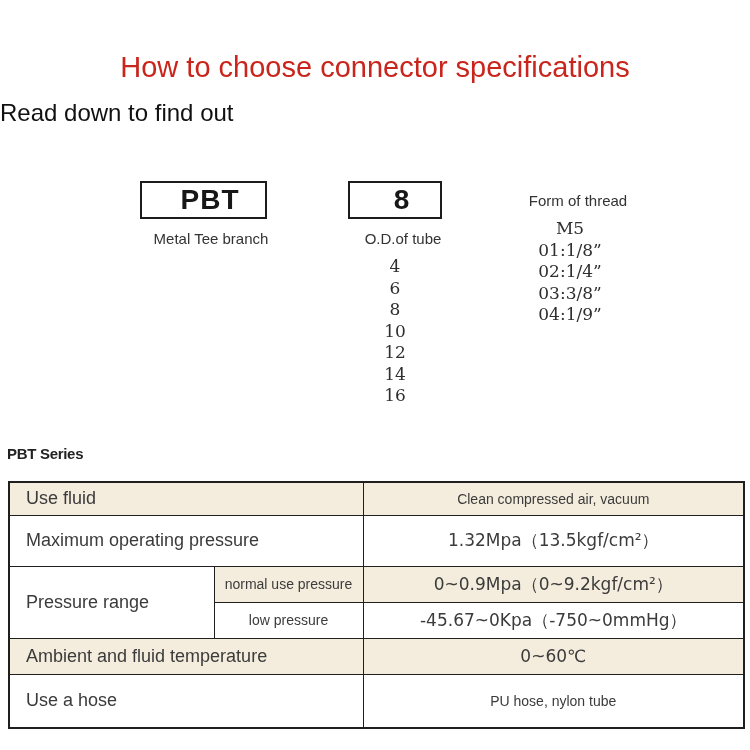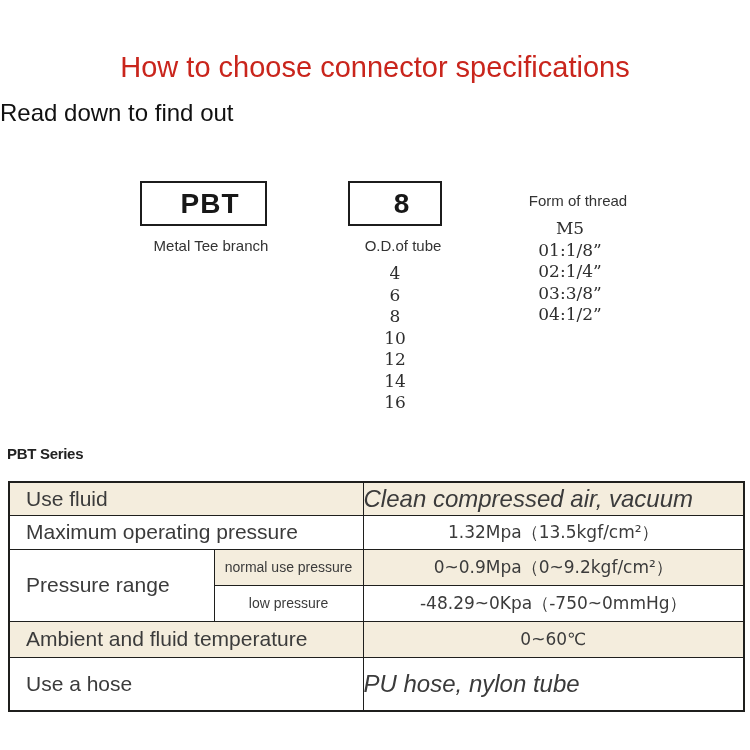--- a/index.html
+++ b/index.html
@@ -29,21 +29,21 @@
     color:#111111;
   }
   .segment{
     position:absolute;top:181px;width:200px;
     display:flex;flex-direction:column;align-items:center;
   }
   .seg-1{left:103px;}
   .seg-2{left:295px;}
   .seg-3{left:470px;}
   .code-box{
-    height:45px;
+    height:38px;
     border:2px solid #1c1c1c;
     background:#ffffff;
     display:flex;align-items:center;justify-content:center;
     font-weight:bold;font-size:28px;letter-spacing:1px;
     color:#171717;
     padding-left:14px;
   }
   .code-box.wide{width:127px;}
   .code-box.narrow{width:94px;}
   .seg-label{
@@ -77,40 +77,39 @@
     border:2px solid var(--border);
   }
   .spec-table td{
     border:1.5px solid var(--border);
     color:var(--ink);
     background:#ffffff;
     vertical-align:middle;
   }
   .spec-table td.beige{background:var(--beige);}
   td.lbl{
-    font-size:21px;
+    font-size:18px;
     padding-left:16px;
     text-align:left;
   }
   td.sub{
     font-size:14px;
     text-align:center;
   }
   td.val-lg{
-    font-size:24px;
-    text-align:left;
-    font-style:italic;
+    font-size:14px;
+    text-align:center;
   }
   td.val-num{
     font-family:"DejaVu Sans", sans-serif;
     font-size:17px;
     text-align:center;
   }
   tr.r1{height:33px;}
-  tr.r2{height:34px;}
+  tr.r2{height:51px;}
   tr.r3a{height:36px;}
   tr.r3b{height:36px;}
   tr.r4{height:36px;}
   tr.r5{height:54px;}
 </style>
 </head>
 <body>
 
 <div class="page-title">How to choose connector specifications</div>
 <div class="page-subtitle">Read down to find out</div>
@@ -134,21 +133,21 @@
   </div>
 </div>
 
 <div class="segment seg-3">
   <div class="seg-label">Form of thread</div>
   <div class="option-list">
     <div class="option-item">M5</div>
     <div class="option-item">01:1/8”</div>
     <div class="option-item">02:1/4”</div>
     <div class="option-item">03:3/8”</div>
-    <div class="option-item">04:1/2”</div>
+    <div class="option-item">04:1/9”</div>
   </div>
 </div>
 
 <div class="series-heading">PBT Series</div>
 
 <table class="spec-table">
   <colgroup>
       <col style="width:205px">
       <col style="width:149px">
       <col style="width:381px">
@@ -162,21 +161,21 @@
     <td class="lbl" colspan="2">Maximum operating pressure</td>
     <td class="val-num">1.32Mpa（13.5kgf/cm²）</td>
   </tr>
   <tr class="r3a">
     <td class="lbl" rowspan="2">Pressure range</td>
     <td class="sub beige">normal use pressure</td>
     <td class="val-num beige">0~0.9Mpa（0~9.2kgf/cm²）</td>
   </tr>
   <tr class="r3b">
     <td class="sub">low pressure</td>
-    <td class="val-num">-48.29~0Kpa（-750~0mmHg）</td>
+    <td class="val-num">-45.67~0Kpa（-750~0mmHg）</td>
   </tr>
   <tr class="r4">
     <td class="lbl beige" colspan="2">Ambient and fluid temperature</td>
     <td class="val-num beige">0~60℃</td>
   </tr>
   <tr class="r5">
     <td class="lbl" colspan="2">Use a hose</td>
     <td class="val-lg">PU hose, nylon tube</td>
   </tr>
 </tbody>

